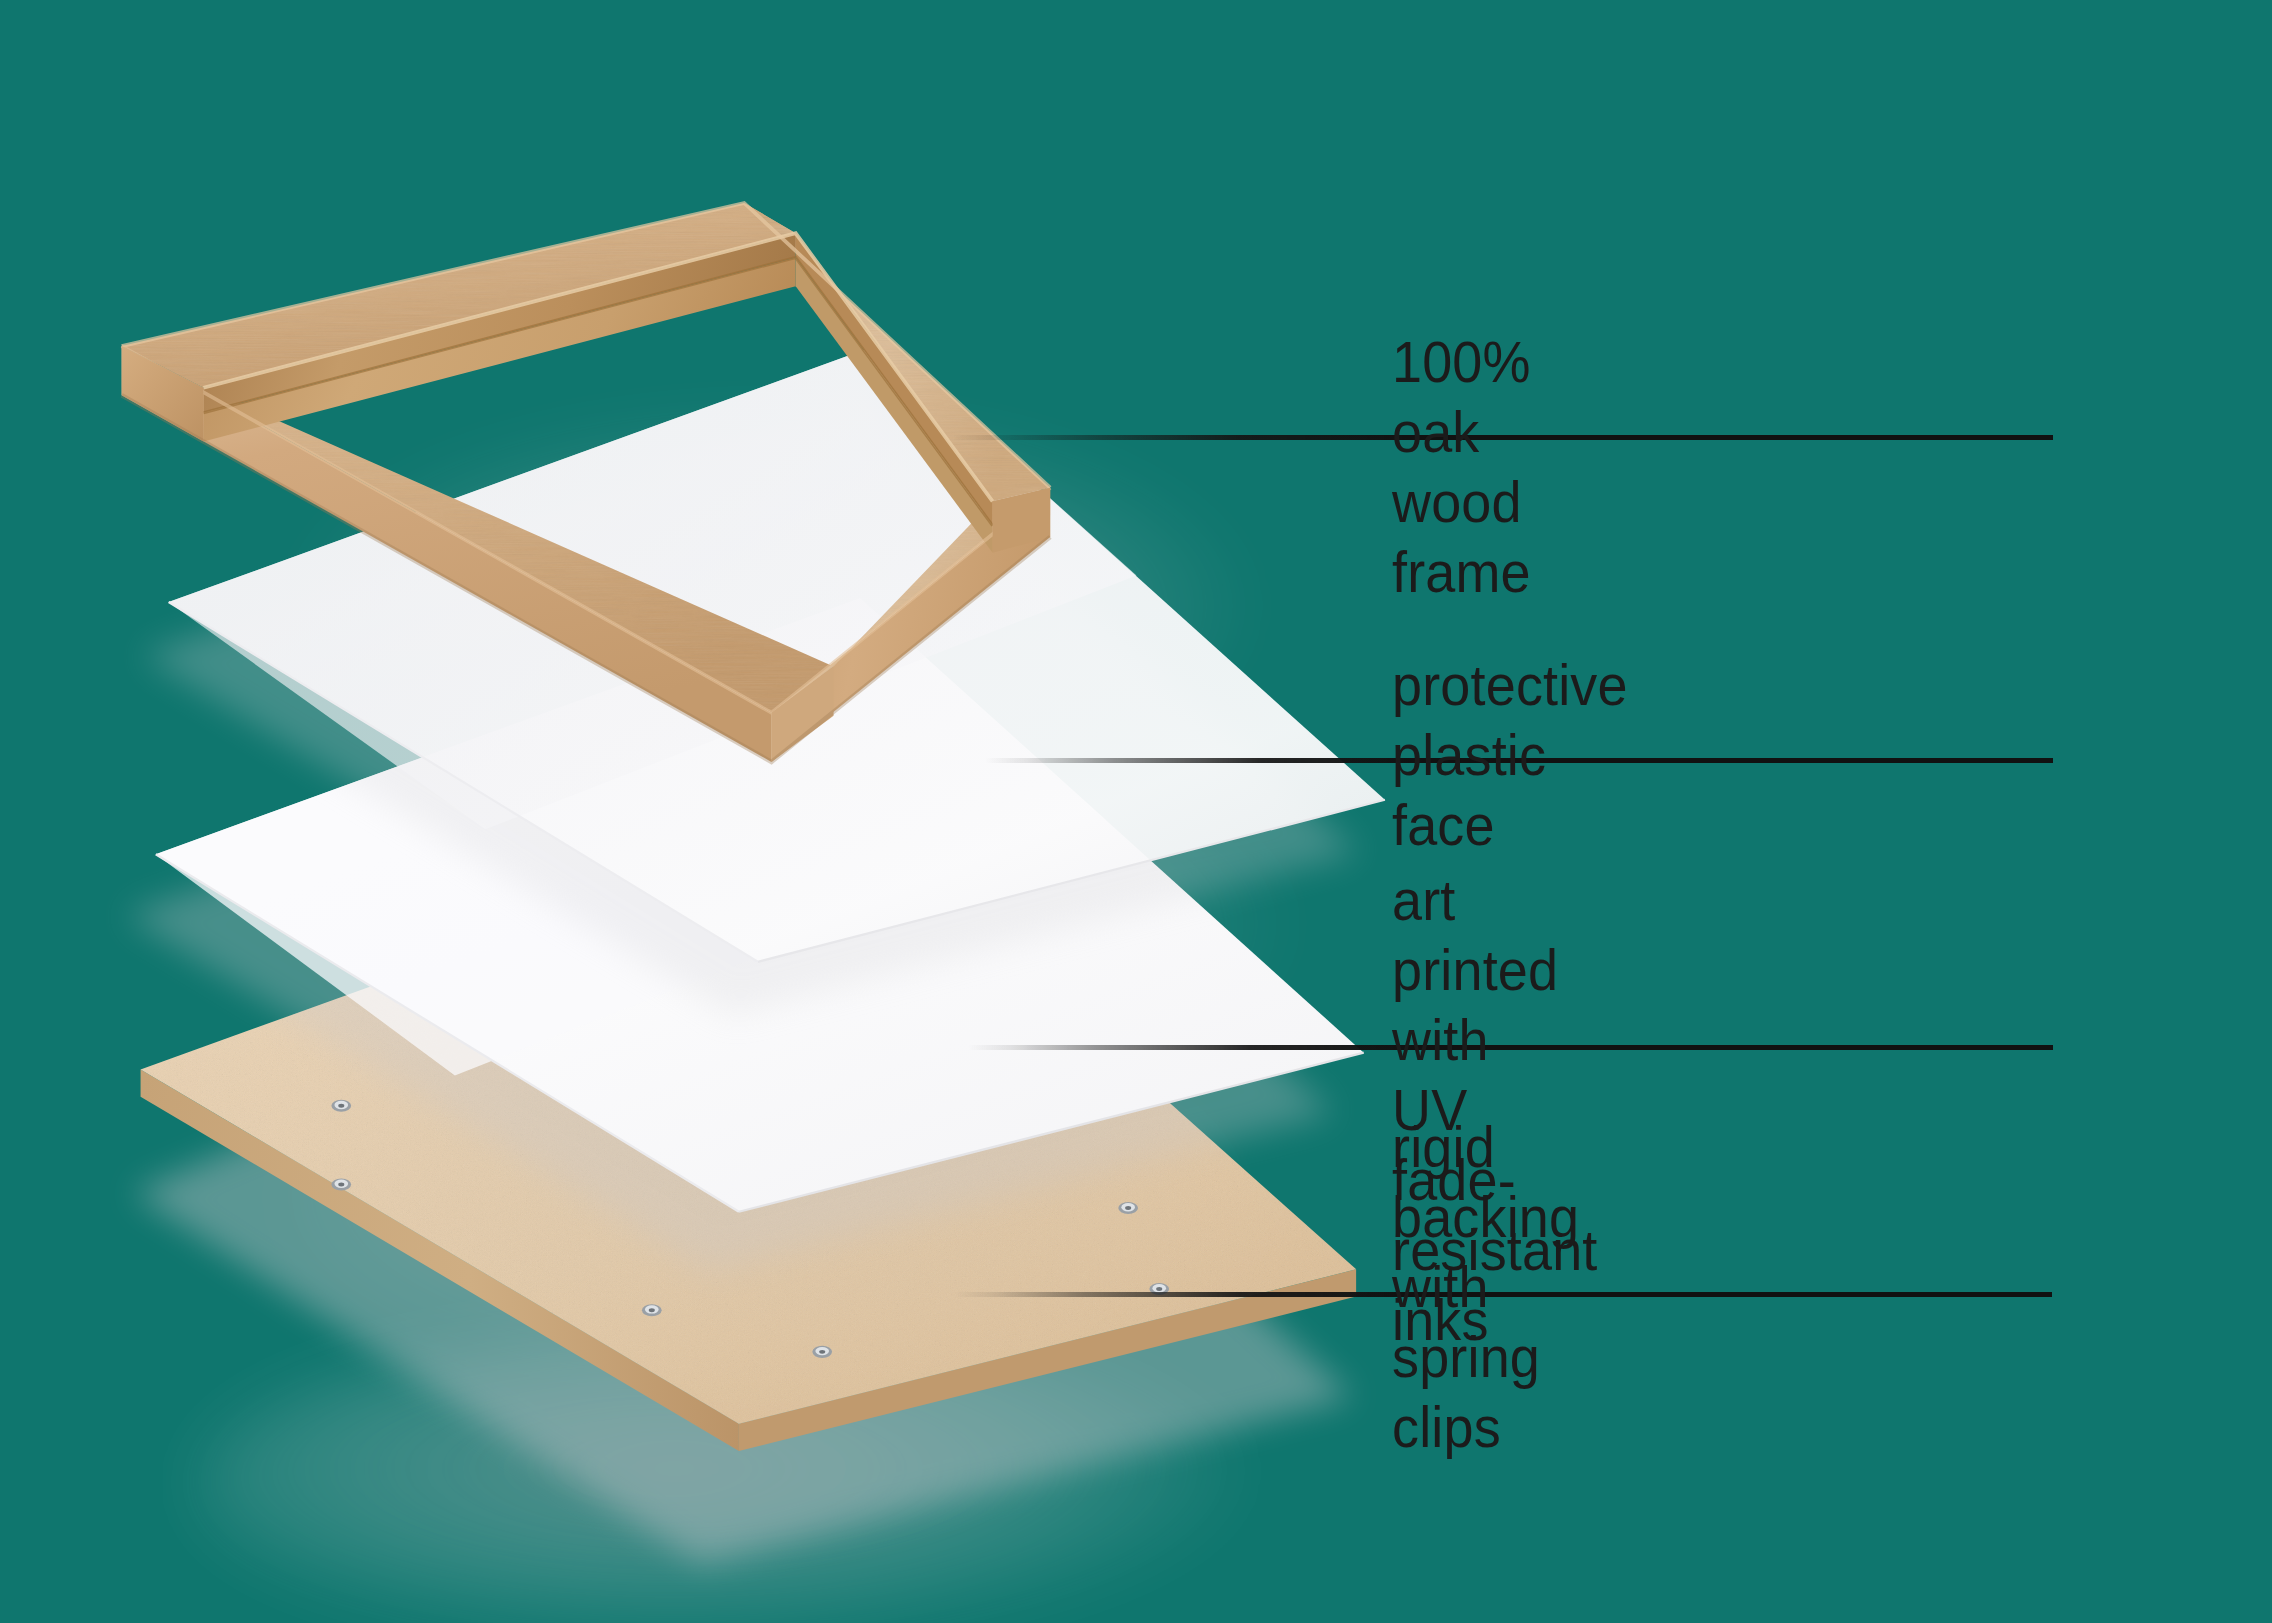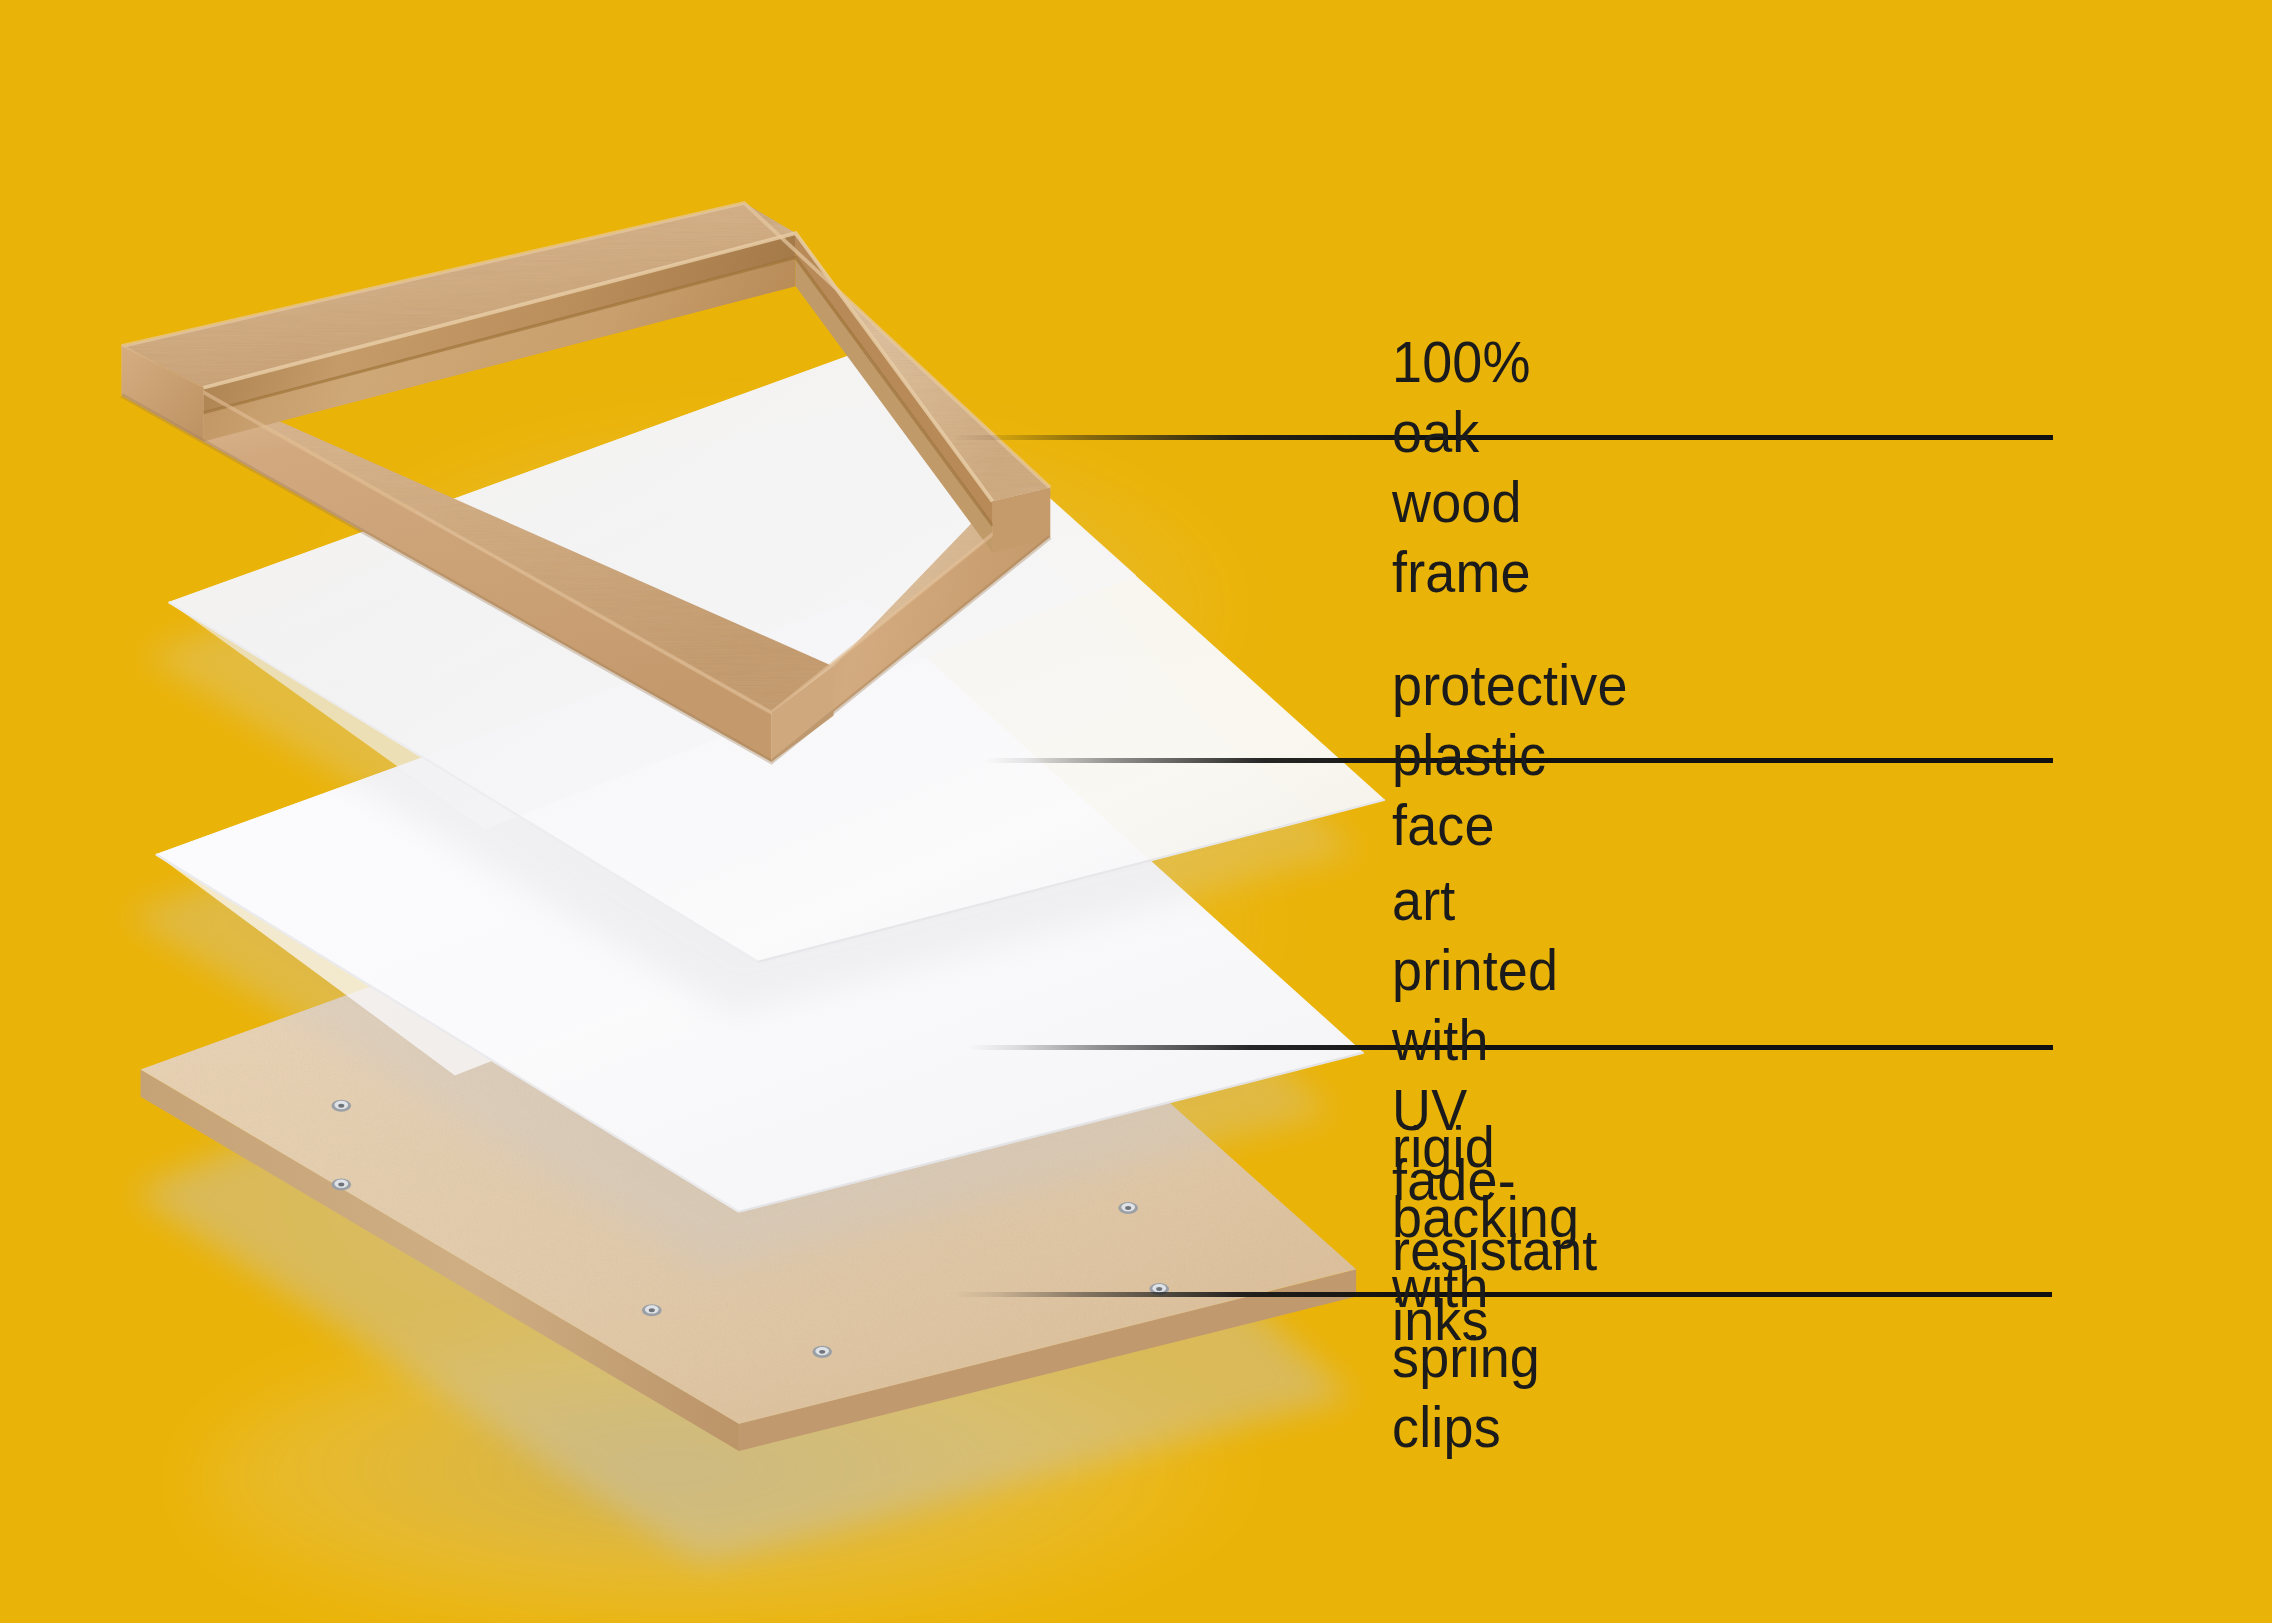--- a/index.html
+++ b/index.html
@@ -8,21 +8,21 @@
     padding: 0;
     background: #ffffff;
   }
   body {
     font-family: "Liberation Sans", sans-serif;
   }
   #stage {
     position: relative;
     width: 2273px;
     height: 1623px;
-    background: #eab308;
+    background: #0f766e;
     overflow: hidden;
   }
   #artboard {
     position: absolute;
     inset: 0;
     width: 2273px;
     height: 1623px;
   }
   .layer-svg {
     position: absolute;

